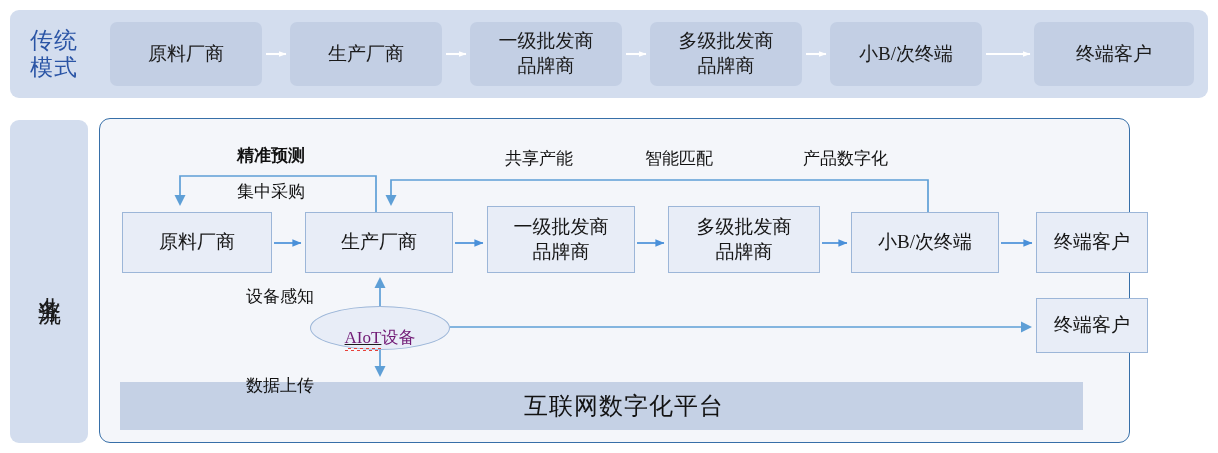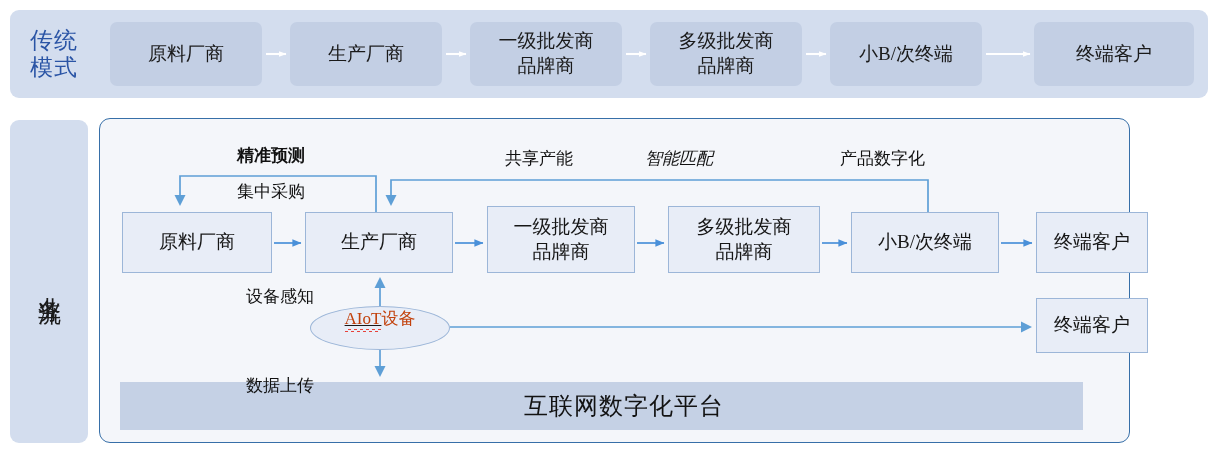--- a/index.html
+++ b/index.html
@@ -86,23 +86,23 @@
     color:#121212;
     font-size:24px;
     letter-spacing:1px;
   }
 
   .ellipse{
     background:#e8edf7;
     border:1px solid #9cb6d8;
     border-radius:50%;
     display:flex;
-    align-items:flex-start;
-    justify-content:center;
-    color:#c2410c;
+    align-items:flex-end;
+    justify-content:center;
+    color:#701a75;
     font-size:17px;
   }
   .spell{
     text-decoration:underline;
     text-decoration-color:#1a1a1a;
     text-underline-offset:1px;
     position:relative;
   }
   .spell::after{
     content:"";
@@ -214,25 +214,25 @@
   </div>
 
   <div class="abs cap" style="left:237px;top:180px;">
     <span>集中采购</span>
   </div>
 
   <div class="abs cap" style="left:505px;top:147px;">
     <span>共享产能</span>
   </div>
 
-  <div class="abs cap" style="left:645px;top:147px;font-style:italic;">
+  <div class="abs cap" style="left:645px;top:147px;">
     <span>智能匹配</span>
   </div>
 
-  <div class="abs cap" style="left:803px;top:147px;margin-left:37px;">
+  <div class="abs cap" style="left:803px;top:147px;">
     <span>产品数字化</span>
   </div>
 
   <div class="abs cap" style="left:246px;top:285px;">
     <span>设备感知</span>
   </div>
 
   <div class="abs cap" style="left:246px;top:346px;margin-top:28px;">
     <span>数据上传</span>
   </div>

